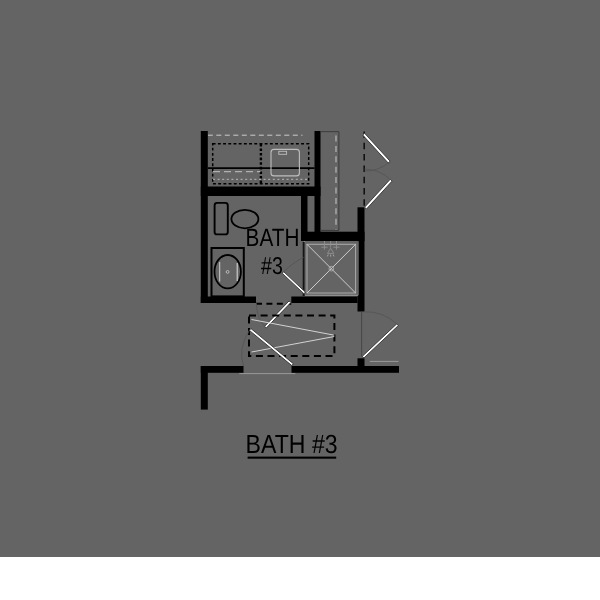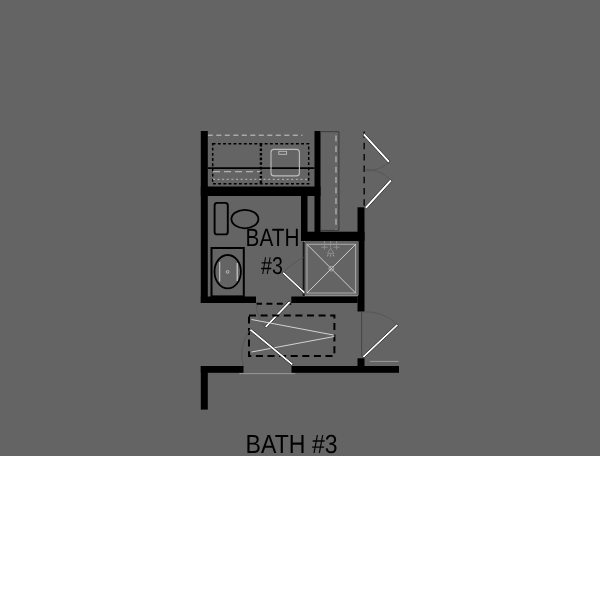--- a/index.html
+++ b/index.html
@@ -1,16 +1,16 @@
 <!DOCTYPE html>
 <html><head>
 <meta charset="utf-8">
 <style>
   html,body{margin:0;padding:0;background:#ffffff;}
-  .page{width:600px;height:456px;position:relative;background:#15803d;overflow:hidden;}
+  .page{width:600px;height:557px;position:relative;background:#15803d;overflow:hidden;}
   svg{position:absolute;left:0;top:0;}
   text{font-family:"Liberation Sans",sans-serif;fill:#000;text-rendering:geometricPrecision;}
 </style>
 </head>
 <body>
 
 <div class="page" style="filter:grayscale(1)">
 <svg width="600" height="600" viewBox="0 0 600 600">
 
   <line x1="207.8" y1="135.2" x2="302.5" y2="135.2" stroke="#cbcbcb" stroke-width="1" stroke-dasharray="5 3.5"></line>

